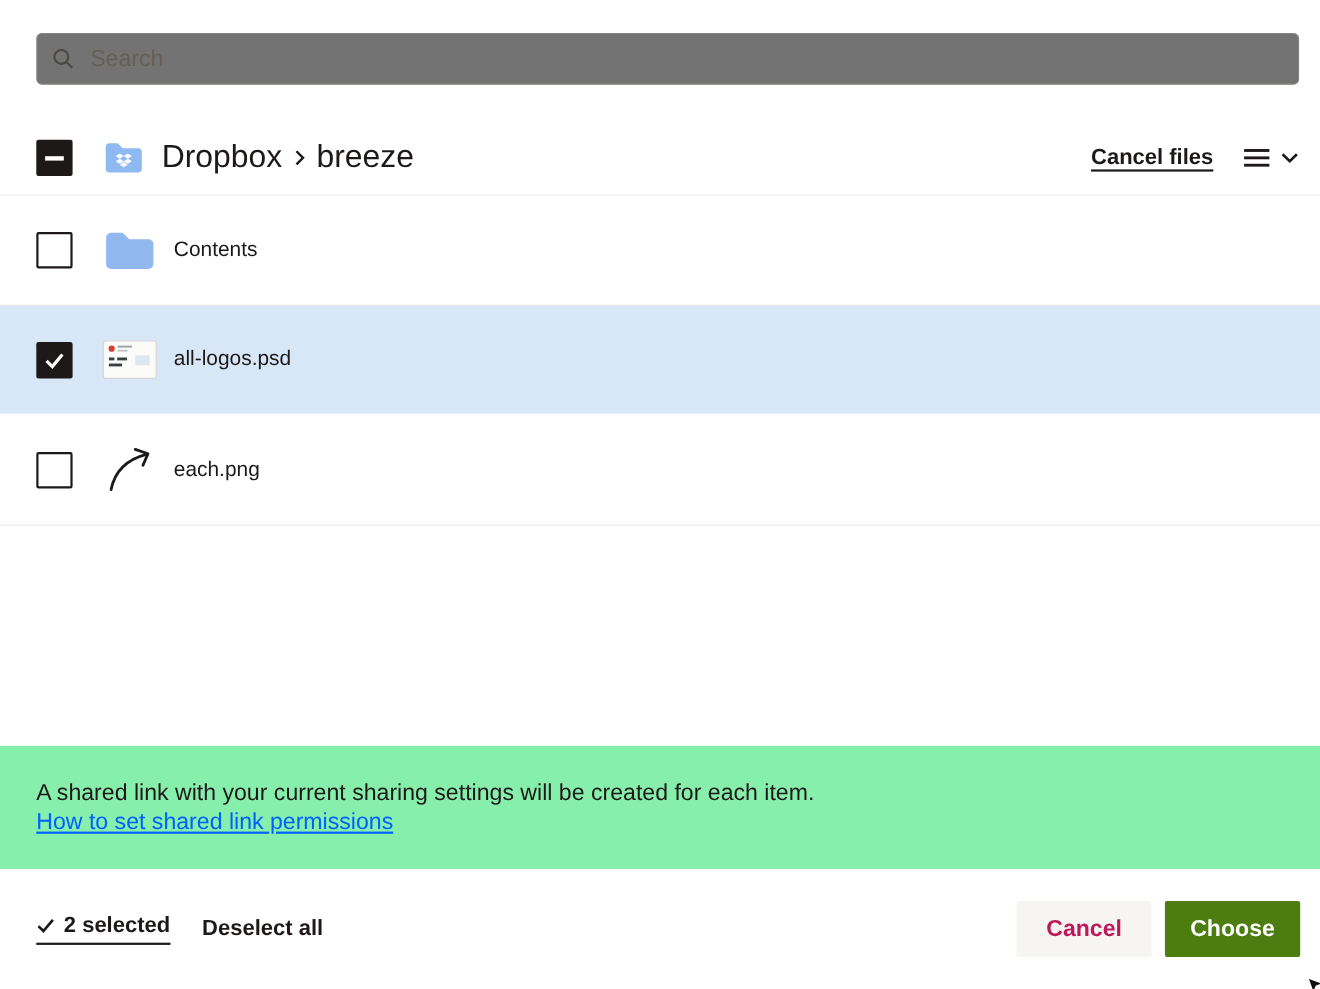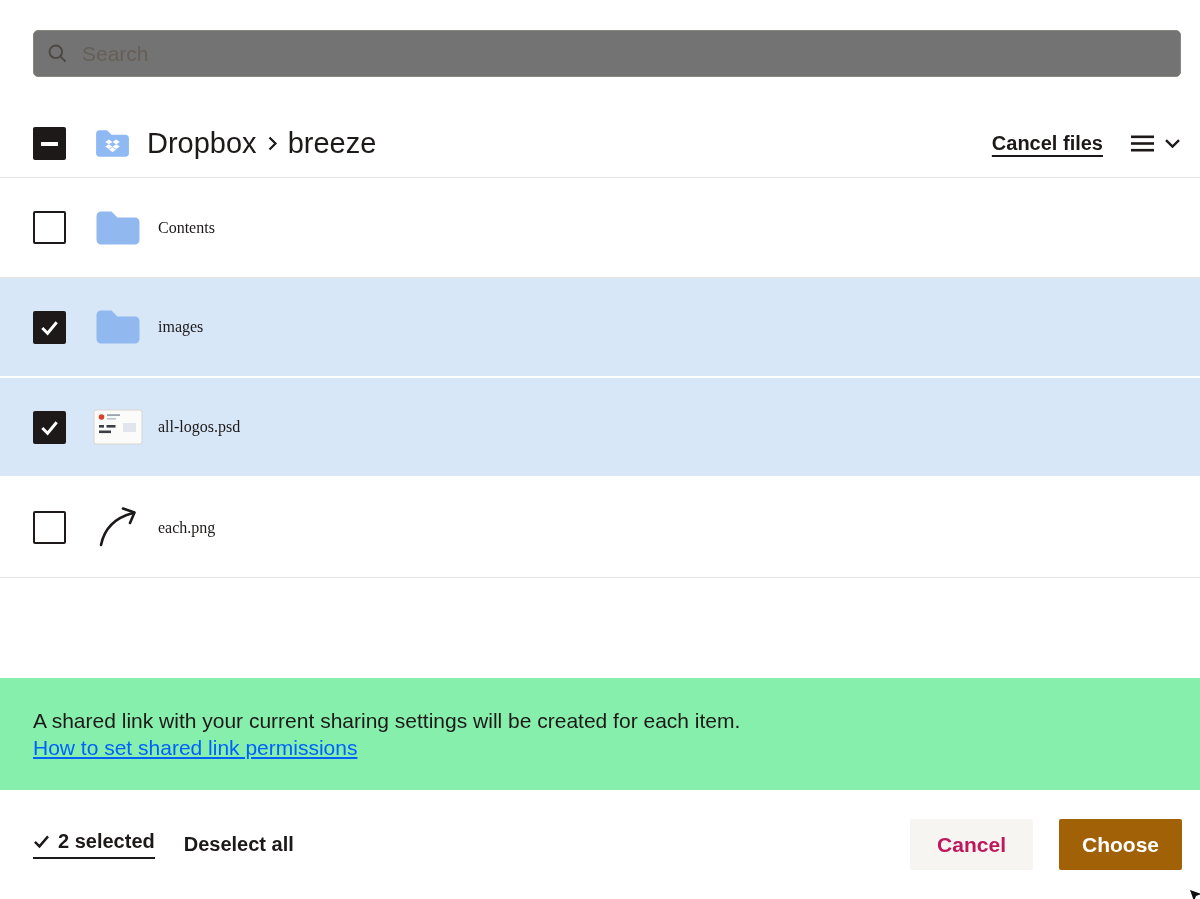--- a/index.html
+++ b/index.html
@@ -65,21 +65,21 @@
   .view-toggle .chev { margin-left: 9px; display: flex; }
 
   
   .file-row {
     height: 100px; flex: none; display: flex; align-items: center;
     padding: 0 19px 0 33px; background: #fff; border-bottom: 1px solid #e7e5e2;
     cursor: pointer;
   }
   .file-row.selected { background: #d7e7f8; border-bottom: 2px solid #fff; }
   .file-icon { width: 50px; margin-left: 27px; flex: none; display: flex; align-items: center; justify-content: center; }
-  .file-name { margin-left: 15px; font-size: 16px; font-family: Liberation Serif, serif; }
+  .file-name { margin-left: 15px; font-size: 19px; }
 
   .filler { flex: 1; background: #fff; }
 
   
   .notice {
     flex: none; background: #86efac; padding: 29px 19px 29px 33px;
     font-size: 21px; line-height: 27px;
   }
   .notice .notice-inner { max-width: 752px; }
   .notice a { color: #0061fe; text-decoration: underline; cursor: pointer; }
@@ -93,21 +93,21 @@
     display: inline-flex; align-items: center; gap: 8px;
     font-size: 20px; font-weight: 700; cursor: pointer;
     border-bottom: 2px solid #1e1919; padding-bottom: 4px;
   }
   .deselect { margin-left: 29px; font-size: 20px; font-weight: 700; cursor: pointer; }
   .btn {
     height: 51px; border: none; border-radius: 2px; cursor: pointer;
     font-family: inherit; font-size: 21px; font-weight: 700;
   }
   .btn-cancel { margin-left: auto; background: #f7f5f2; color: #be185d; padding: 0 27px; }
-  .btn-choose { margin-left: 26px; background: #a16207; color: #fff; padding: 11px 23px; }
+  .btn-choose { margin-left: 12px; background: #4d7c0f; color: #fff; padding: 11px 23px; }
 
   .cursor-glyph { position: absolute; right: 0; bottom: 0; width: 15px; height: 14px; overflow: hidden; }
 </style>
 </head>
 <body>
 
 <div class="app">
 
 
   <main>
@@ -161,33 +161,20 @@
     <div class="file-row">
       <span class="checkbox unchecked"></span>
       <span class="file-icon">
         <svg viewBox="0 0 48 40" width="48" height="40">
             <path d="M2.5 8 C2.5 5.5 4.5 3.5 7 3.5 H17.5 L23.5 9.5 H41 C43.5 9.5 45.5 11.5 45.5 14 V32 C45.5 34.5 43.5 36.5 41 36.5 H7 C4.5 36.5 2.5 34.5 2.5 32 Z" fill="#92b8f0"></path>
           </svg>
       </span>
       <span class="file-name">Contents</span>
     </div>
 
-    <div class="file-row selected">
-      <span class="checkbox checked">
-        <svg viewBox="0 0 24 24" width="23" height="23" fill="none" stroke="#fff" stroke-width="3">
-            <path d="M4.5 12.5 L10 18 L19.5 6.5"></path>
-          </svg>
-      </span>
-      <span class="file-icon">
-        <svg viewBox="0 0 48 40" width="48" height="40">
-            <path d="M2.5 8 C2.5 5.5 4.5 3.5 7 3.5 H17.5 L23.5 9.5 H41 C43.5 9.5 45.5 11.5 45.5 14 V32 C45.5 34.5 43.5 36.5 41 36.5 H7 C4.5 36.5 2.5 34.5 2.5 32 Z" fill="#92b8f0"></path>
-          </svg>
-      </span>
-      <span class="file-name">images</span>
-    </div>
 
     <div class="file-row selected">
       <span class="checkbox checked">
         <svg viewBox="0 0 24 24" width="23" height="23" fill="none" stroke="#fff" stroke-width="3">
             <path d="M4.5 12.5 L10 18 L19.5 6.5"></path>
           </svg>
       </span>
       <span class="file-icon">
         <svg viewBox="0 0 50 40" width="50" height="40">
           <rect x="1" y="3" width="48" height="34" rx="2" fill="#fbfbfa" stroke="#d9d5d0"></rect>

